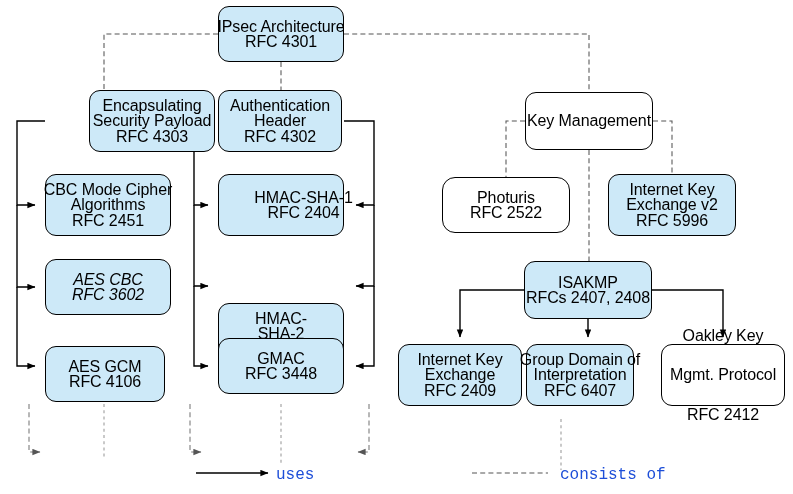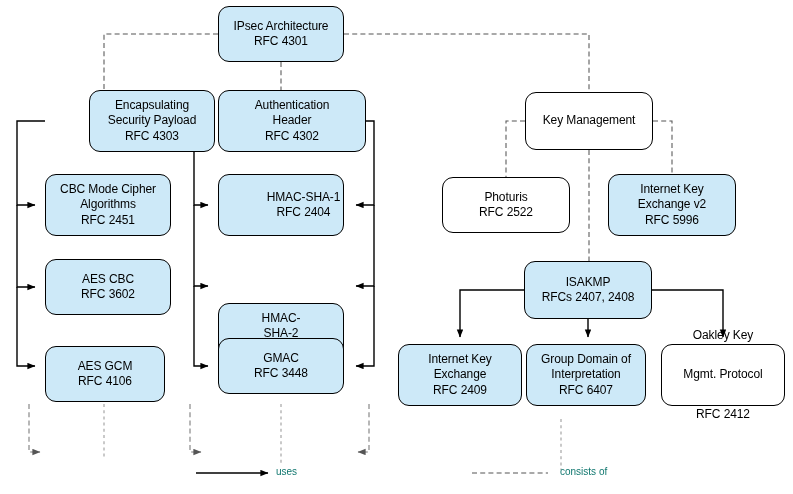--- a/index.html
+++ b/index.html
@@ -26,33 +26,34 @@
   .node {
     position: absolute;
     box-sizing: border-box;
     border: 1.3px solid #000000;
     border-radius: 11px;
     display: flex;
     flex-direction: column;
     align-items: center;
     justify-content: center;
     text-align: center;
-    font-size: 12px;
+    font-size: 16px;
     line-height: 15.2px;
     color: #000000;
     background: #ffffff;
     letter-spacing: -0.1px;
   }
   .node.fill-blue { background: #cde9f8; }
   .node .ln { display: block; white-space: nowrap; }
   .legend-label {
     position: absolute;
-    font-size: 10px;
-    color: #0f766e;
+    font-size: 16px;
+    color: #1d4ed8;
     white-space: nowrap;
+    font-family: Liberation Mono, monospace;
   }
 </style>
 </head>
 <body>
 
 <div id="canvas">
 
   <svg id="edges" viewBox="0 0 793 494" width="793" height="494" xmlns="http://www.w3.org/2000/svg">
     <defs>
       <marker id="arrow-black" markerWidth="9" markerHeight="9" refX="7.6" refY="3.2" orient="auto" markerUnits="userSpaceOnUse">
@@ -133,31 +134,31 @@
     <span class="ln">Security Payload</span>
     <span class="ln">RFC 4303</span>
   </div>
 
   <div class="node fill-blue" style="left:45px; top:174px; width:126px; height:62px;">
     <span class="ln">CBC Mode Cipher</span>
     <span class="ln">Algorithms</span>
     <span class="ln">RFC 2451</span>
   </div>
 
-  <div class="node fill-blue" style="left:45px; top:259px; width:126px; height:56px;">
+  <div class="node fill-blue" style="left:45px; top:259px; width:126px; height:56px;font-style:italic;">
     <span class="ln">AES CBC</span>
     <span class="ln">RFC 3602</span>
   </div>
 
   <div class="node fill-blue" style="left:45px; top:346px; width:120px; height:56px;">
     <span class="ln">AES GCM</span>
     <span class="ln">RFC 4106</span>
   </div>
 
-  <div class="node fill-blue" style="left:218px; top:90px; width:148px; height:62px;">
+  <div class="node fill-blue" style="left:218px; top:90px; width:124px; height:62px;">
     <span class="ln">Authentication</span>
     <span class="ln">Header</span>
     <span class="ln">RFC 4302</span>
   </div>
 
   <div class="node fill-blue" style="left:218px; top:174px; width:126px; height:62px;padding-left:45px;">
     <span class="ln">HMAC-SHA-1</span>
     <span class="ln">RFC 2404</span>
   </div>
 
@@ -169,21 +170,21 @@
 
   <div class="node fill-blue" style="left:218px; top:338px; width:126px; height:56px;">
     <span class="ln">GMAC</span>
     <span class="ln">RFC 3448</span>
   </div>
 
   <div class="node" style="left:525px; top:92px; width:128px; height:58px;">
     <span class="ln">Key Management</span>
   </div>
 
-  <div class="node" style="left:442px; top:177px; width:128px; height:56px;">
+  <div class="node" style="left:442px; top:177px; width:128px; height:56px;border-radius:13px;">
     <span class="ln">Photuris</span>
     <span class="ln">RFC 2522</span>
   </div>
 
   <div class="node fill-blue" style="left:608px; top:174px; width:128px; height:62px;">
     <span class="ln">Internet Key</span>
     <span class="ln">Exchange v2</span>
     <span class="ln">RFC 5996</span>
   </div>
 
@@ -191,21 +192,21 @@
     <span class="ln">ISAKMP</span>
     <span class="ln">RFCs 2407, 2408</span>
   </div>
 
   <div class="node fill-blue" style="left:398px; top:344px; width:124px; height:62px;">
     <span class="ln">Internet Key</span>
     <span class="ln">Exchange</span>
     <span class="ln">RFC 2409</span>
   </div>
 
-  <div class="node fill-blue" style="left:526px; top:344px; width:120px; height:62px;">
+  <div class="node fill-blue" style="left:526px; top:344px; width:108px; height:62px;">
     <span class="ln">Group Domain of</span>
     <span class="ln">Interpretation</span>
     <span class="ln">RFC 6407</span>
   </div>
 
   <div class="node" style="left:661px; top:344px; width:124px; height:62px;gap:24px;">
     <span class="ln">Oakley Key</span>
     <span class="ln">Mgmt. Protocol</span>
     <span class="ln">RFC 2412</span>
   </div>

